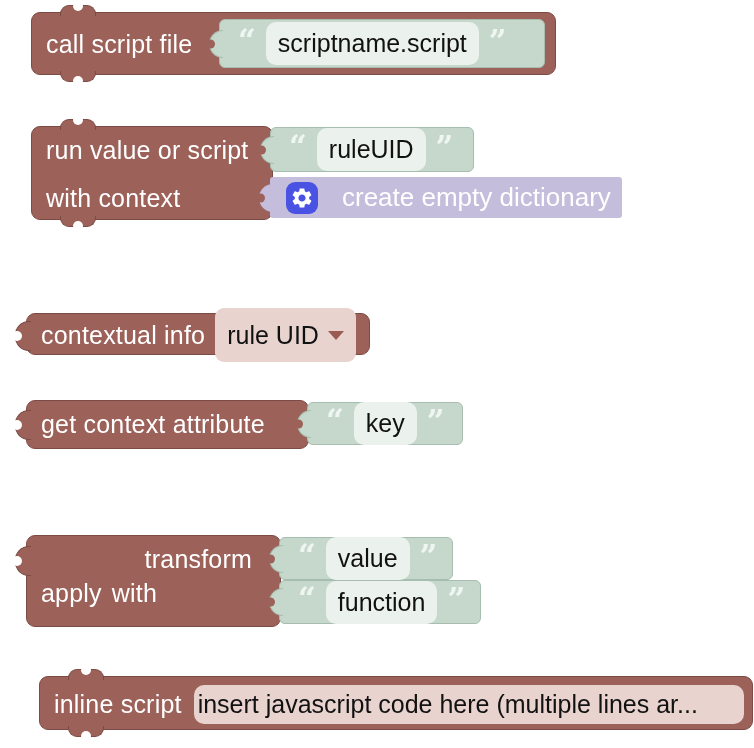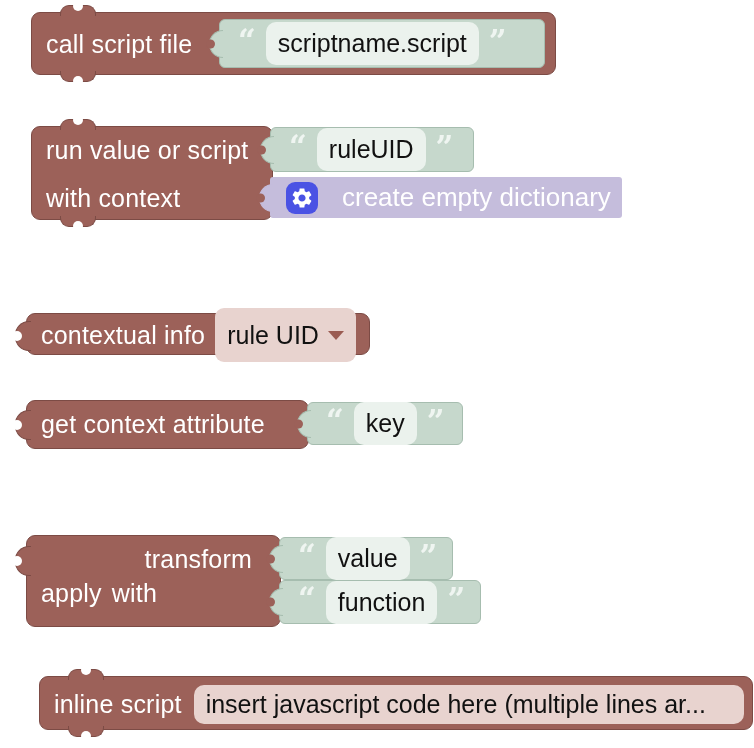--- a/index.html
+++ b/index.html
@@ -97,21 +97,21 @@
   .gearbtn{
     width:32px;height:32px;margin-left:16px;flex:none;
     background:var(--gear-blue);border-radius:9px;
     display:flex;align-items:center;justify-content:center;
   }
   .gearbtn svg{width:24px;height:24px;fill:#fff;}
   
   .pinkfield{
     background:var(--pink-field);border-radius:10px;
     color:#111;font-size:25px;line-height:1;
-    padding:7px 12px;white-space:nowrap;overflow:hidden;
+    padding:7px 4px;white-space:nowrap;overflow:hidden;
   }
   .dropdown{
     background:var(--pink-field);border-radius:9px;
     display:inline-flex;align-items:center;gap:9px;
     padding:12px 12px;color:#111;font-size:25px;line-height:1.2;
   }
   .tri{
     width:0;height:0;flex:none;
     border-left:8px solid transparent;border-right:8px solid transparent;
     border-top:9px solid #9a5b52;

